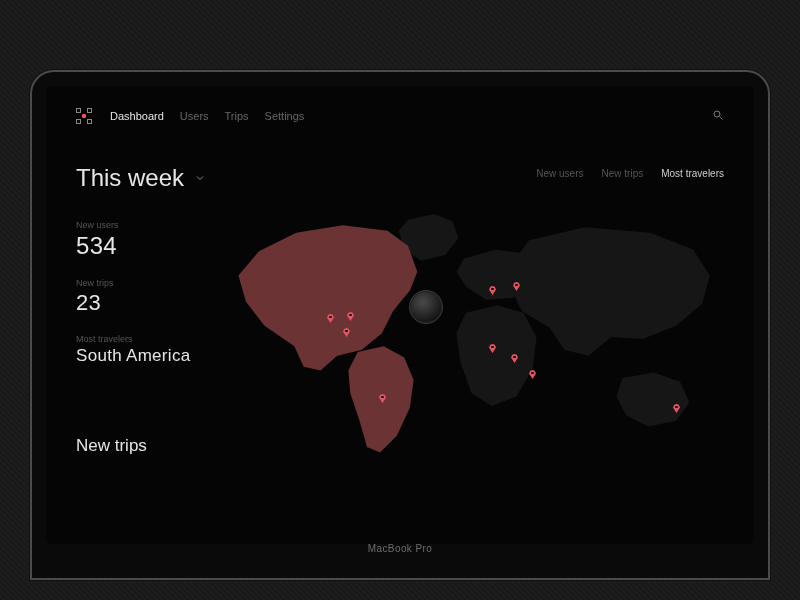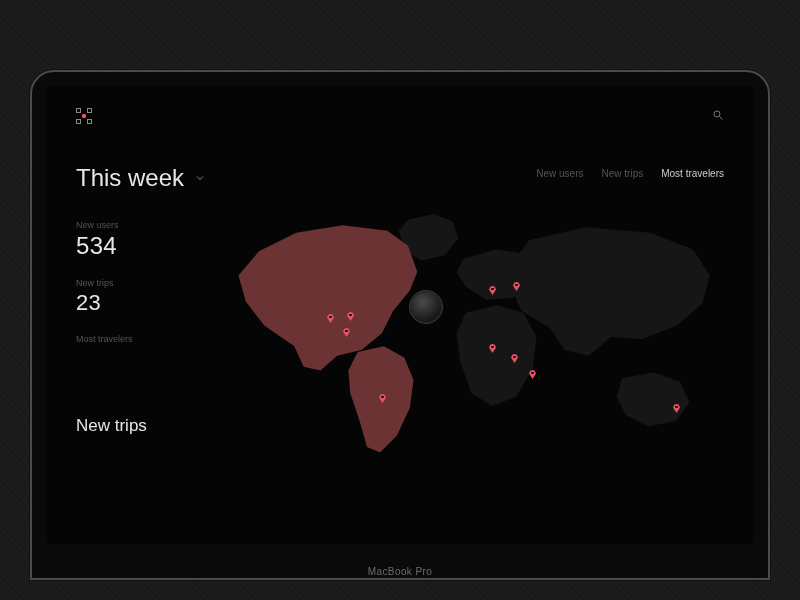--- a/index.html
+++ b/index.html
@@ -26,21 +26,21 @@
   .screen {
     position: absolute;
     inset: 14px 14px 34px 14px;
     background: #050505;
     border-radius: 6px;
     overflow: hidden;
     padding: 22px 30px;
   }
   .base-label {
     position: absolute;
-    bottom: 1px;
+    bottom: 24px;
     width: 100%;
     text-align: center;
     font-size: 10px;
     color: #6d6d70;
     letter-spacing: 0.4px;
   }
   
   .hdr { display: flex; align-items: center; gap: 18px; font-size: 11px; }
   .logo {
     width: 16px; height: 16px; position: relative;
@@ -108,20 +108,26 @@
   <div class="screen">
 
     <div class="hdr">
       <div class="logo">
         <span class="corner tl"></span>
           <span class="corner tr"></span>
         <span class="corner bl"></span>
           <span class="corner br"></span>
         <span class="dot"></span>
       </div>
+      <div class="nav">
+        <span class="active">Dashboard</span>
+        <span>Users</span>
+        <span>Trips</span>
+        <span>Settings</span>
+      </div>
       <div class="spacer"></div>
       <div class="search-ic">
         <svg viewBox="0 0 24 24">
             <circle cx="10" cy="10" r="6"></circle>
             <line x1="15" y1="15" x2="21" y2="21"></line>
           </svg>
       </div>
     </div>
 
     <div class="content">
@@ -143,20 +149,21 @@
         <div class="stat">
           <div class="label">New users</div>
           <div class="value big">534</div>
         </div>
         <div class="stat">
           <div class="label">New trips</div>
           <div class="value">23</div>
         </div>
         <div class="stat">
           <div class="label">Most travelers</div>
+          <div class="value text">South America</div>
         </div>
       </div>
 
       <div class="map">
         <svg viewBox="0 0 540 260" preserveAspectRatio="xMidYMid meet">
 
           <path class="region" d="M190 18 l28 -6 20 8 6 18 -14 18 -26 6 -18 -12 -6 -20z"></path>
 
           <path class="region hl" d="M30 52 l40 -20 50 -8 48 6 22 16 10 28 -8 20 -18 22 -12 24 -22 18 -26 6 -18 16 -18 -4 -10 -22 -32 -22 -20 -26 -8 -28z"></path>
 

